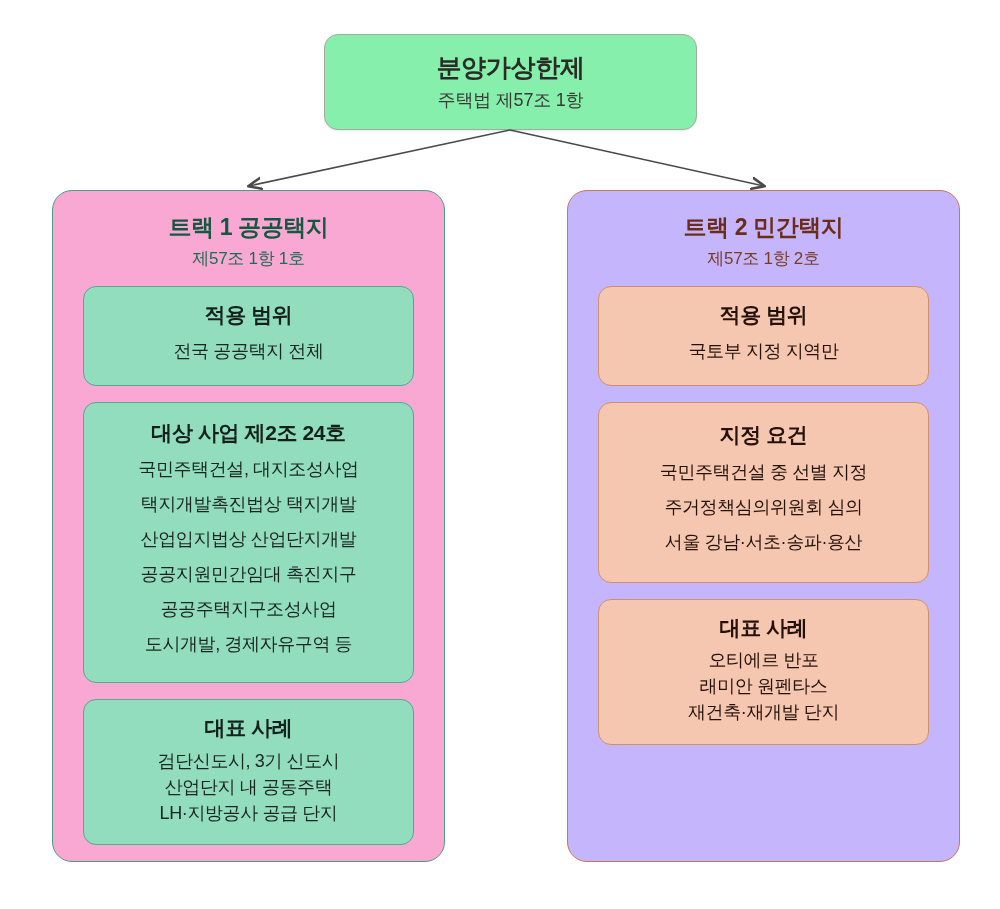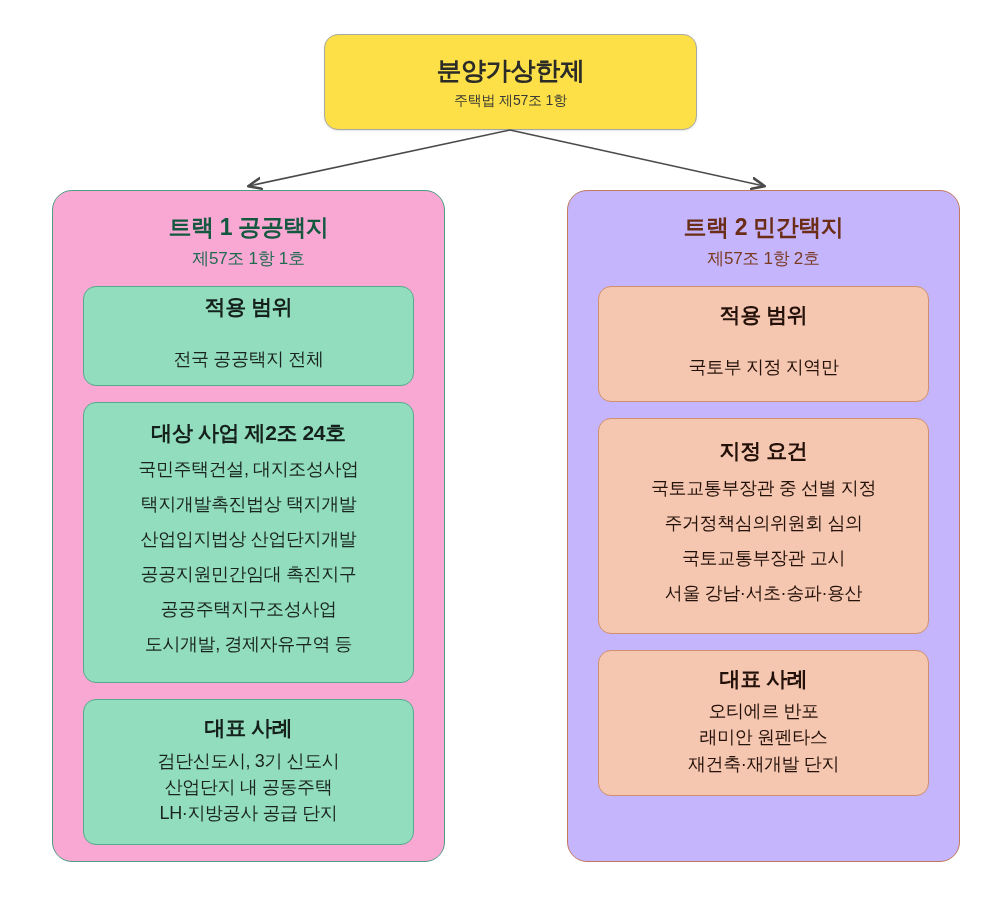--- a/index.html
+++ b/index.html
@@ -21,38 +21,38 @@
   }
 
   
   .root-node {
     position: absolute;
     left: 324px;
     top: 34px;
     width: 373px;
     height: 96px;
     box-sizing: border-box;
-    background: #fde047;
+    background: #86efac;
     border: 1.6px solid #A9A9A3;
     border-radius: 14px;
     display: flex;
     flex-direction: column;
     align-items: center;
     justify-content: center;
     box-shadow: 0 1px 2px rgba(0,0,0,0.10);
   }
   .root-title {
     font-size: 25px;
     font-weight: bold;
     color: #2B2B28;
     letter-spacing: -0.3px;
     line-height: 1.25;
   }
   .root-sub {
-    font-size: 14px;
+    font-size: 18px;
     font-weight: normal;
     color: #3A3A35;
     letter-spacing: -0.2px;
     margin-top: 6px;
     line-height: 1.25;
   }
 
   
   .connectors {
     position: absolute;
@@ -109,21 +109,20 @@
   .track-right .track-title { color: #6B2D18; }
   .track-right .track-sub   { color: #7A3A20; }
 
   
   .card {
     box-sizing: border-box;
     border-radius: 13px;
     padding: 14px 14px 16px 14px;
     margin-bottom: 16px;
     text-align: center;
-    gap: 16px;
   }
   .track-left .card {
     background: #92DDBE;
     border: 1.4px solid #56A98C;
   }
   .track-right .card {
     background: #F5C6B0;
     border: 1.4px solid #D08F6F;
   }
 
@@ -217,23 +216,22 @@
       <div class="track-sub">제57조 1항 2호</div>
     </div>
 
     <div class="card card-scope">
       <div class="card-title">적용 범위</div>
       <div class="card-line">국토부 지정 지역만</div>
     </div>
 
     <div class="card card-main-right">
       <div class="card-title">지정 요건</div>
-      <div class="card-line">국토교통부장관 중 선별 지정</div>
+      <div class="card-line">국민주택건설 중 선별 지정</div>
       <div class="card-line">주거정책심의위원회 심의</div>
-      <div class="card-line">국토교통부장관 고시</div>
       <div class="card-line">서울 강남·서초·송파·용산</div>
     </div>
 
     <div class="card card-example card-compact">
       <div class="card-title">대표 사례</div>
       <div class="card-line">오티에르 반포</div>
       <div class="card-line">래미안 원펜타스</div>
       <div class="card-line">재건축·재개발 단지</div>
     </div>
   </div>

